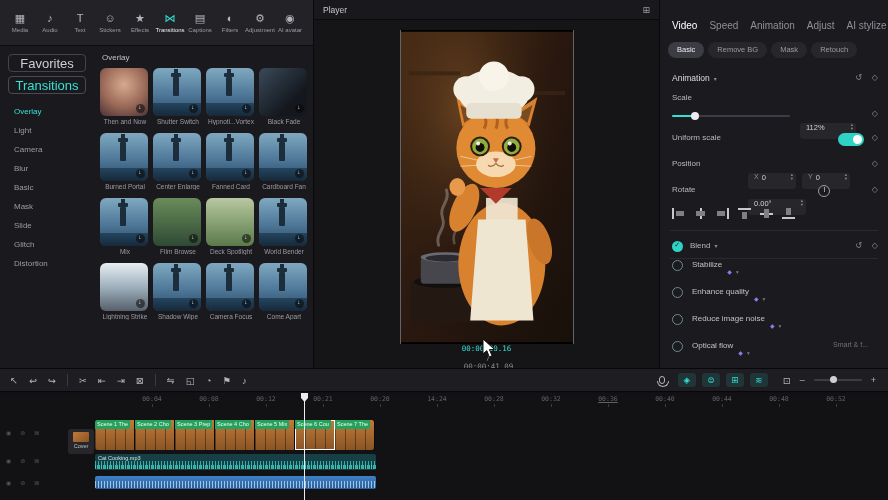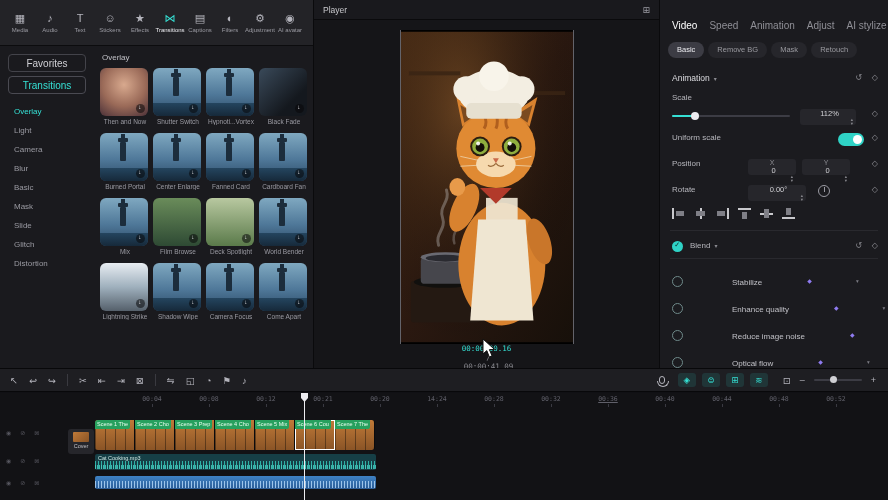--- a/index.html
+++ b/index.html
@@ -10,21 +10,21 @@
 #left-panel{position:absolute;left:0;top:0;width:313px;height:368px;background:#1a1a1e;}
 #menu-icon{position:absolute;left:8px;top:2px;font-size:8px;color:#6a6a72;}
 #top-toolbar{position:absolute;left:0;top:0;width:313px;height:46px;background:#232327;border-bottom:1px solid #0c0c0e;display:flex;padding:12px 2px 0 5px;}
 .tb-item{width:30px;text-align:center;cursor:default;}
 .tb-ic{display:block;font-size:11px;line-height:12px;color:#b4b4bc;}
 .tb-label{display:block;margin-top:3px;font-size:6px;color:#9a9aa2;white-space:nowrap;}
 .tb-item.active .tb-ic{color:#35e0d4;}
 .tb-item.active .tb-label{color:#ececf0;}
 
 #sidebar{position:absolute;left:0;top:46px;width:94px;height:322px;}
-.side-btn{position:absolute;left:8px;width:78px;height:18px;border:1px solid #43434a;border-radius:4px;font-size:10px;color:#cfcfd4;display:flex;align-items:center;justify-content:center;}
+.side-btn{position:absolute;left:8px;width:78px;height:18px;border:1px solid #43434a;border-radius:4px;font-size:13px;color:#cfcfd4;display:flex;align-items:center;justify-content:center;}
 #favorites-btn{top:8px;}
 #transitions-btn{top:30px;color:#35e0d4;border-color:#4a4a52;}
 #category-list{position:absolute;left:0;top:56px;width:94px;}
 .cat-item{height:19px;line-height:19px;padding-left:14px;font-size:8px;color:#9a9aa2;}
 .cat-item.active{color:#35e0d4;}
 
 #library{position:absolute;left:94px;top:46px;width:219px;height:322px;overflow:hidden;}
 #library-header{position:absolute;left:8px;top:7px;font-size:8px;color:#c0c0c6;}
 #grid{position:absolute;left:6px;top:22px;display:grid;grid-template-columns:repeat(4,50px);column-gap:3px;row-gap:8px;}
 .thumb-item{width:50px;}
@@ -72,21 +72,21 @@
 .ic-reset{position:absolute;right:26px;top:3px;font-size:8px;color:#8a8a90;}
 .ic-reset::after{content:"↺";}
 .ic-key{position:absolute;right:10px;top:3px;font-size:8px;color:#8a8a90;}
 .ic-key::after{content:"◇";}
 #rp-transform-head{top:70px;}
 #rp-scale-label{top:90px;}
 #rp-slider-row{top:106px;}
 .slider-track{position:absolute;left:12px;top:9px;width:118px;height:2px;background:#3c3c44;border-radius:1px;}
 .slider-fill{position:absolute;left:0;top:0;height:2px;width:22px;background:#35e0d4;border-radius:1px;}
 .slider-knob{position:absolute;left:19px;top:-3px;width:8px;height:8px;border-radius:50%;background:#ececf0;}
-.valbox{position:absolute;height:16px;background:#26262b;border-radius:3px;display:flex;align-items:center;padding:0 3px 0 6px;font-size:7.5px;color:#d0d0d4;top:3px;flex-direction:column;}
+.valbox{position:absolute;height:16px;background:#26262b;border-radius:3px;display:flex;padding:0 3px 0 6px;font-size:7.5px;color:#d0d0d4;top:17px;}
 .vb-pre{color:#8a8a90;margin-right:3px;font-size:7px;}
 .vb-arrows{margin-left:auto;display:flex;flex-direction:column;align-items:center;font-size:4.5px;line-height:4px;color:#8a8a90;padding-left:4px;}
 .vb-arrows::before{content:"▴";}
 .vb-arrows::after{content:"▾";}
 #scale-box{left:140px;width:56px;}
 #rp-uniform{top:130px;}
 .toggle{position:absolute;right:24px;top:3px;width:26px;height:13px;border-radius:7px;background:#2fd3c6;}
 .toggle::after{content:"";position:absolute;right:2px;top:2px;width:9px;height:9px;border-radius:50%;background:#fff;}
 #rp-position{top:156px;}
 #pos-x{left:88px;width:48px;}
@@ -107,21 +107,21 @@
 .al.cv::before{left:0;top:4.5px;width:13px;height:2px;} .al.cv::after{left:4px;top:1px;width:5px;height:9px;}
 .al.b::before{left:0;bottom:0;width:13px;height:2px;} .al.b::after{left:4px;top:0;width:5px;height:7px;}
 .rp-hr{position:absolute;left:10px;right:10px;height:1px;background:#29292e;}
 #rp-hr1{top:230px;}
 #rp-blend{top:238px;}
 .chk{position:absolute;left:12px;top:3px;width:11px;height:11px;border-radius:50%;background:#2fd3c6;}
 .chk::after{content:"✓";position:absolute;left:2.2px;top:0.2px;font-size:7px;color:#0c2b28;}
 #blend-label{left:30px;}
 #rp-hr2{top:258px;}
 #feature-list{position:absolute;left:0;right:0;top:260px;}
-.feat-row{display:flex;align-items:flex-end;height:27px;padding:0 20px 0 12px;gap:40px;}
+.feat-row{display:flex;align-items:flex-start;height:27px;padding:0 20px 0 12px;}
 .feat-ic{width:11px;height:11px;border-radius:50%;border:1px solid #6f8a8a;margin-right:9px;flex:none;}
 .feat-label{font-size:8px;color:#c0c0c6;white-space:nowrap;}
 .badge{margin-left:5px;}
 .badge::after{content:"◆";font-size:6px;color:#8f7bf0;}
 .mini-caret{margin-left:4px;}
 .mini-caret::after{content:"▾";font-size:5.5px;color:#7a7a82;}
 .feat-val{margin-left:auto;font-size:7px;color:#6f6f76;white-space:nowrap;}
 
 
 #tl-toolbar{position:absolute;left:0;top:368px;width:888px;height:24px;background:#1e1e22;border-top:1px solid #08080a;border-bottom:1px solid #08080a;display:flex;align-items:center;}

